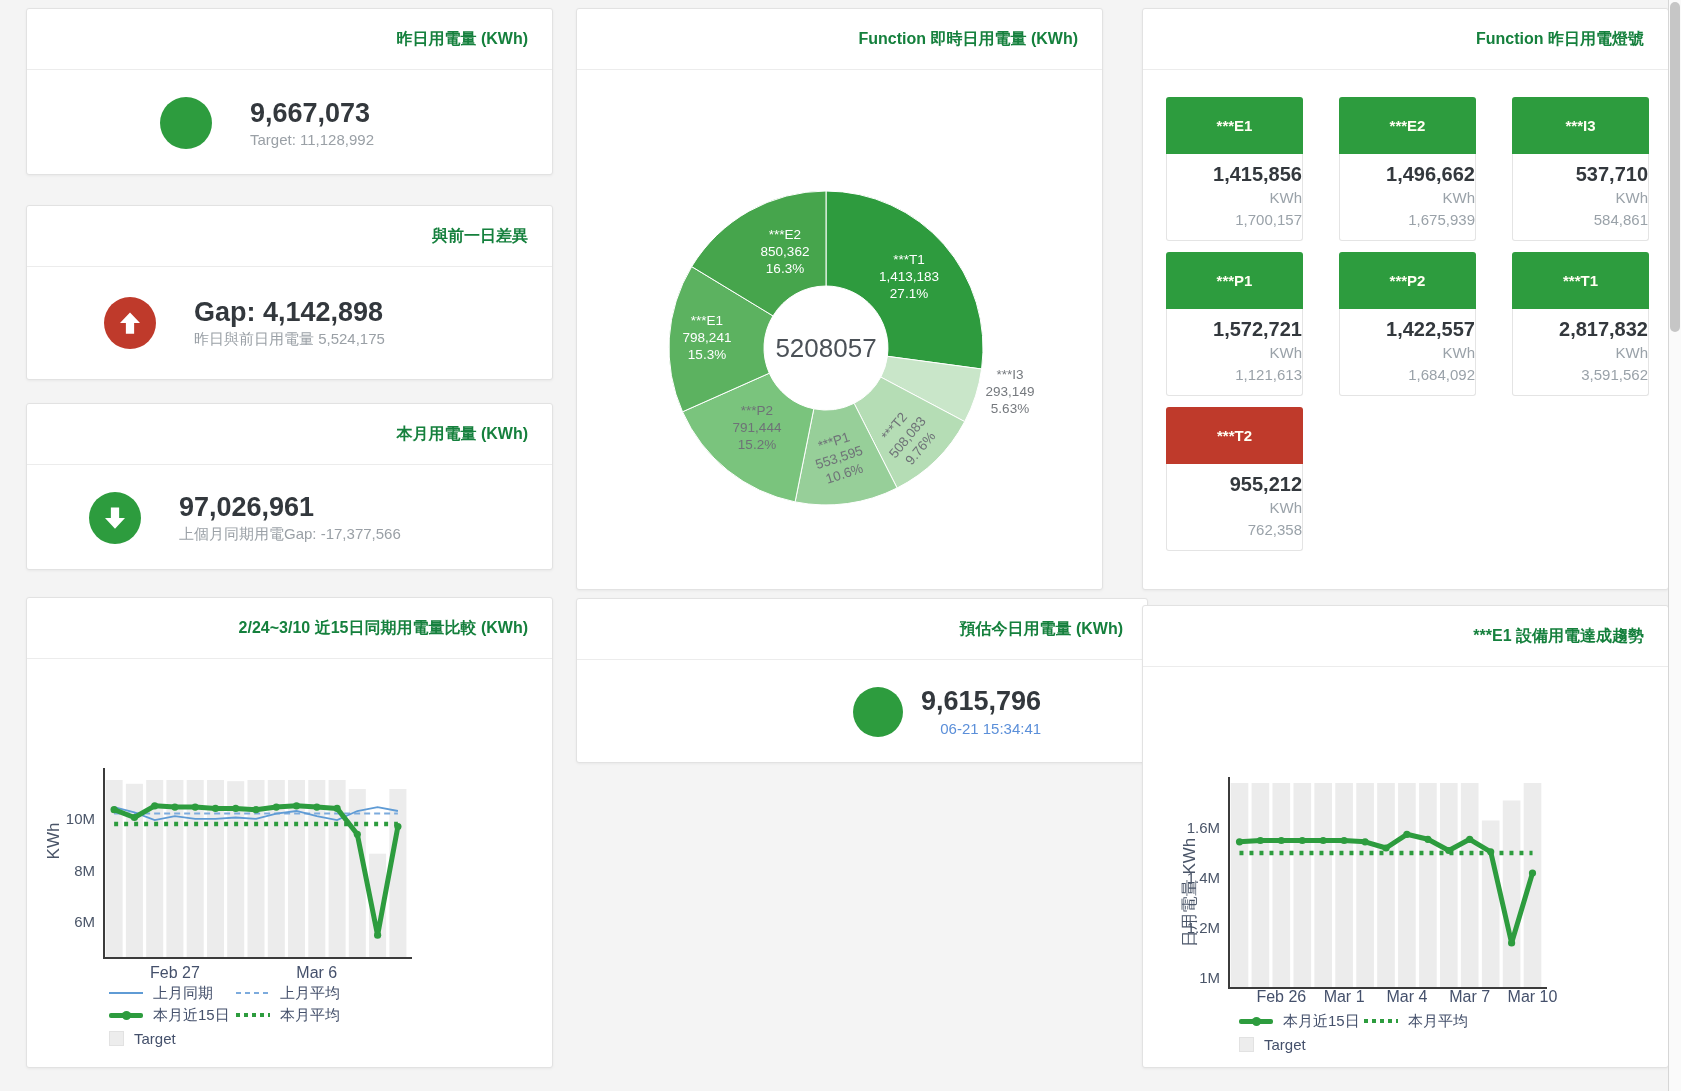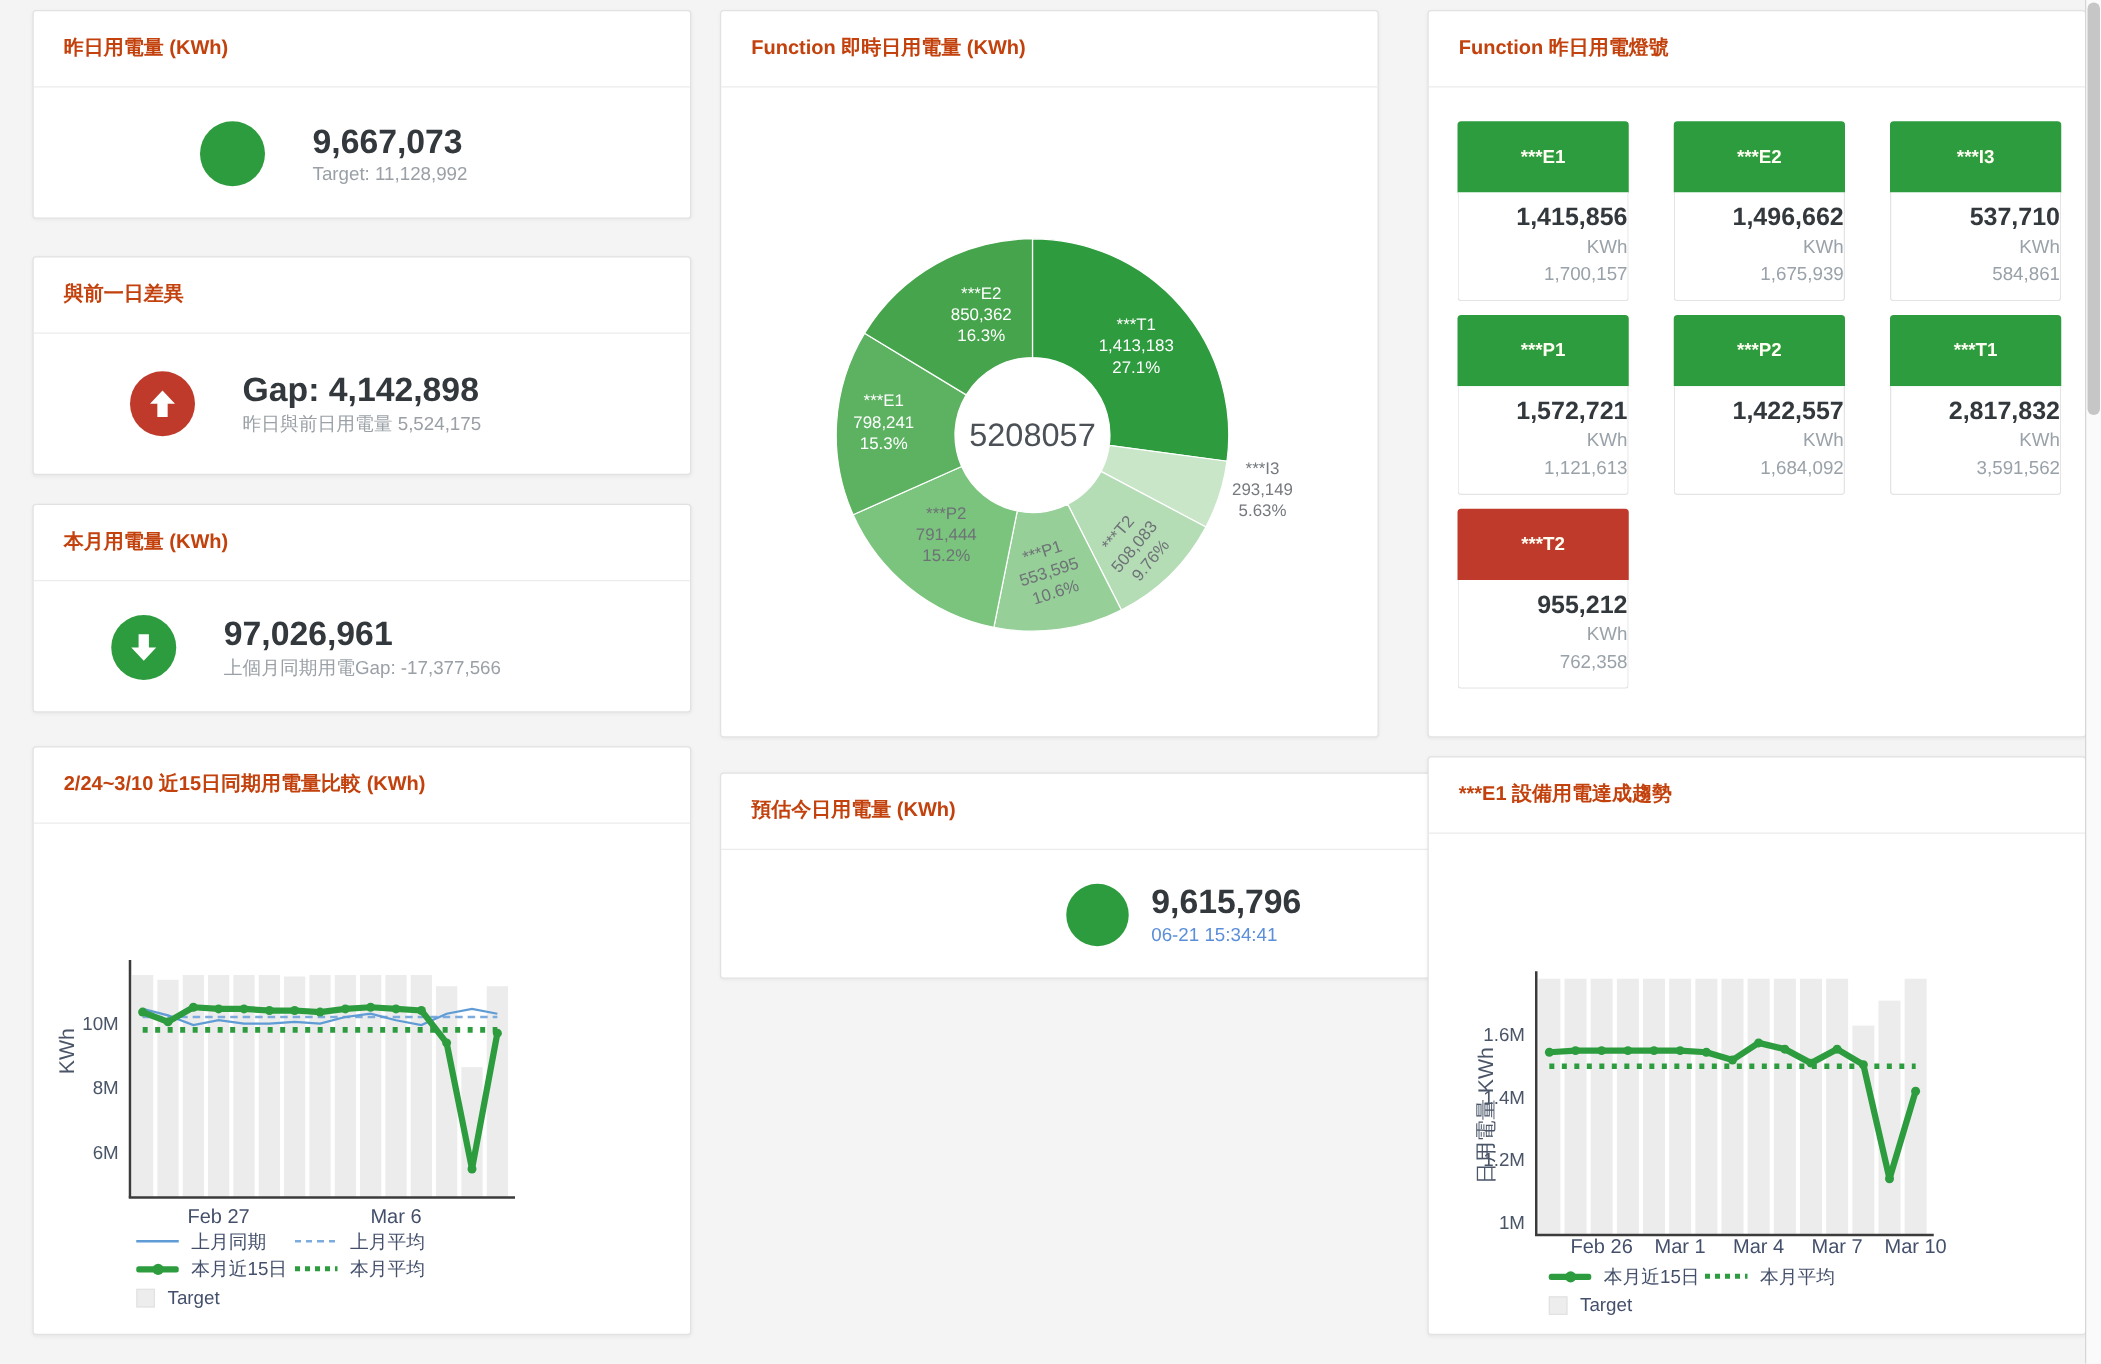--- a/index.html
+++ b/index.html
@@ -7,21 +7,21 @@
     width:1681px;height:1091px;position:relative;overflow:hidden;
     background:#f4f4f4;font-family:"Liberation Sans","DejaVu Sans",sans-serif;
     -webkit-font-smoothing:antialiased;
   }
   .card{
     position:absolute;background:#fff;border:1px solid #e2e2e2;border-radius:3px;
     box-shadow:0 1px 3px rgba(0,0,0,.05);box-sizing:border-box;
   }
   .card-header{
     height:60px;line-height:60px;padding:0 24px;border-bottom:1px solid #ececec;
-    font-size:16px;font-weight:bold;color:#c2410c;white-space:nowrap;overflow:hidden;
+    font-size:16px;font-weight:bold;color:#15803d;white-space:nowrap;overflow:hidden;text-align:right;
   }
   .metric-body{display:flex;align-items:center;box-sizing:border-box}
   .metric-circle{width:52px;height:52px;border-radius:50%;flex:0 0 auto;
     display:flex;align-items:center;justify-content:center}
   .metric-text{margin-left:38px}
   .metric-value{font-size:27px;font-weight:bold;color:#33383d;line-height:1.15}
   .metric-sub{font-size:15px;color:#9aa0a6;margin-top:2px}
   .arrow-svg{width:30px;height:30px;fill:#fff}
 
   
@@ -212,27 +212,27 @@
       <g transform="translate(208,182)">
         <text x="0" y="-12" text-anchor="middle" font-size="13.5" fill="#ffffff">***E2</text>
         <text x="0" y="5" text-anchor="middle" font-size="13.5" fill="#ffffff">850,362</text>
         <text x="0" y="22" text-anchor="middle" font-size="13.5" fill="#ffffff">16.3%</text>
       </g>
       <circle cx="249" cy="279" r="61.5" fill="#fff"></circle>
       <text x="249" y="288" text-anchor="middle" font-size="26" fill="#4b5157">5208057</text>
     </svg>
 </div>
 
-<div class="card" style="left:576px;top:618px;width:572px;height:165px">
+<div class="card" style="left:576px;top:598px;width:572px;height:165px">
   <div class="card-header">預估今日用電量 (KWh)</div>
   <div class="metric-body" style="height:103px;padding-left:276px">
     <div class="metric-circle" style="background:#2d9c3e;width:50px;height:50px"></div>
     <div class="metric-text" style="margin-left:18px">
       <div class="metric-value">9,615,796</div>
-      <div class="metric-sub" style="color:#5b8fd9;">06-21 15:34:41</div>
+      <div class="metric-sub" style="color:#5b8fd9;text-align:right">06-21 15:34:41</div>
     </div>
   </div>
 </div>
 
 <div class="card" style="left:1142px;top:8px;width:527px;height:582px">
   <div class="card-header">Function 昨日用電燈號</div>
   <div class="tiles-grid" id="lights-tiles">
       <div class="tile">
         <div class="tile-head" style="background:#2d9c3e">***E1</div>
         <div class="tile-body">

